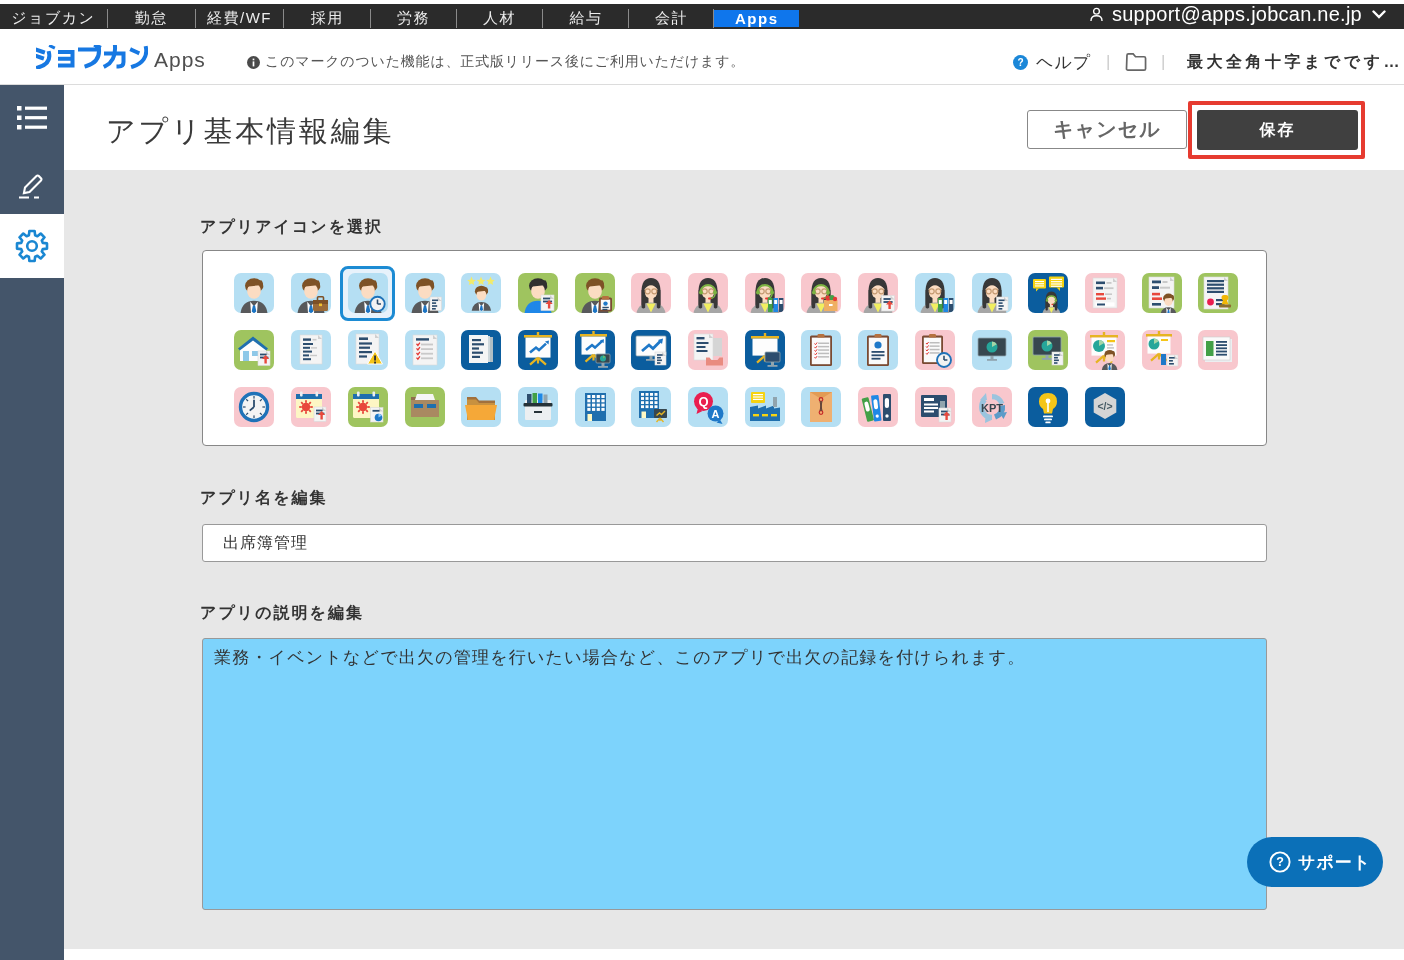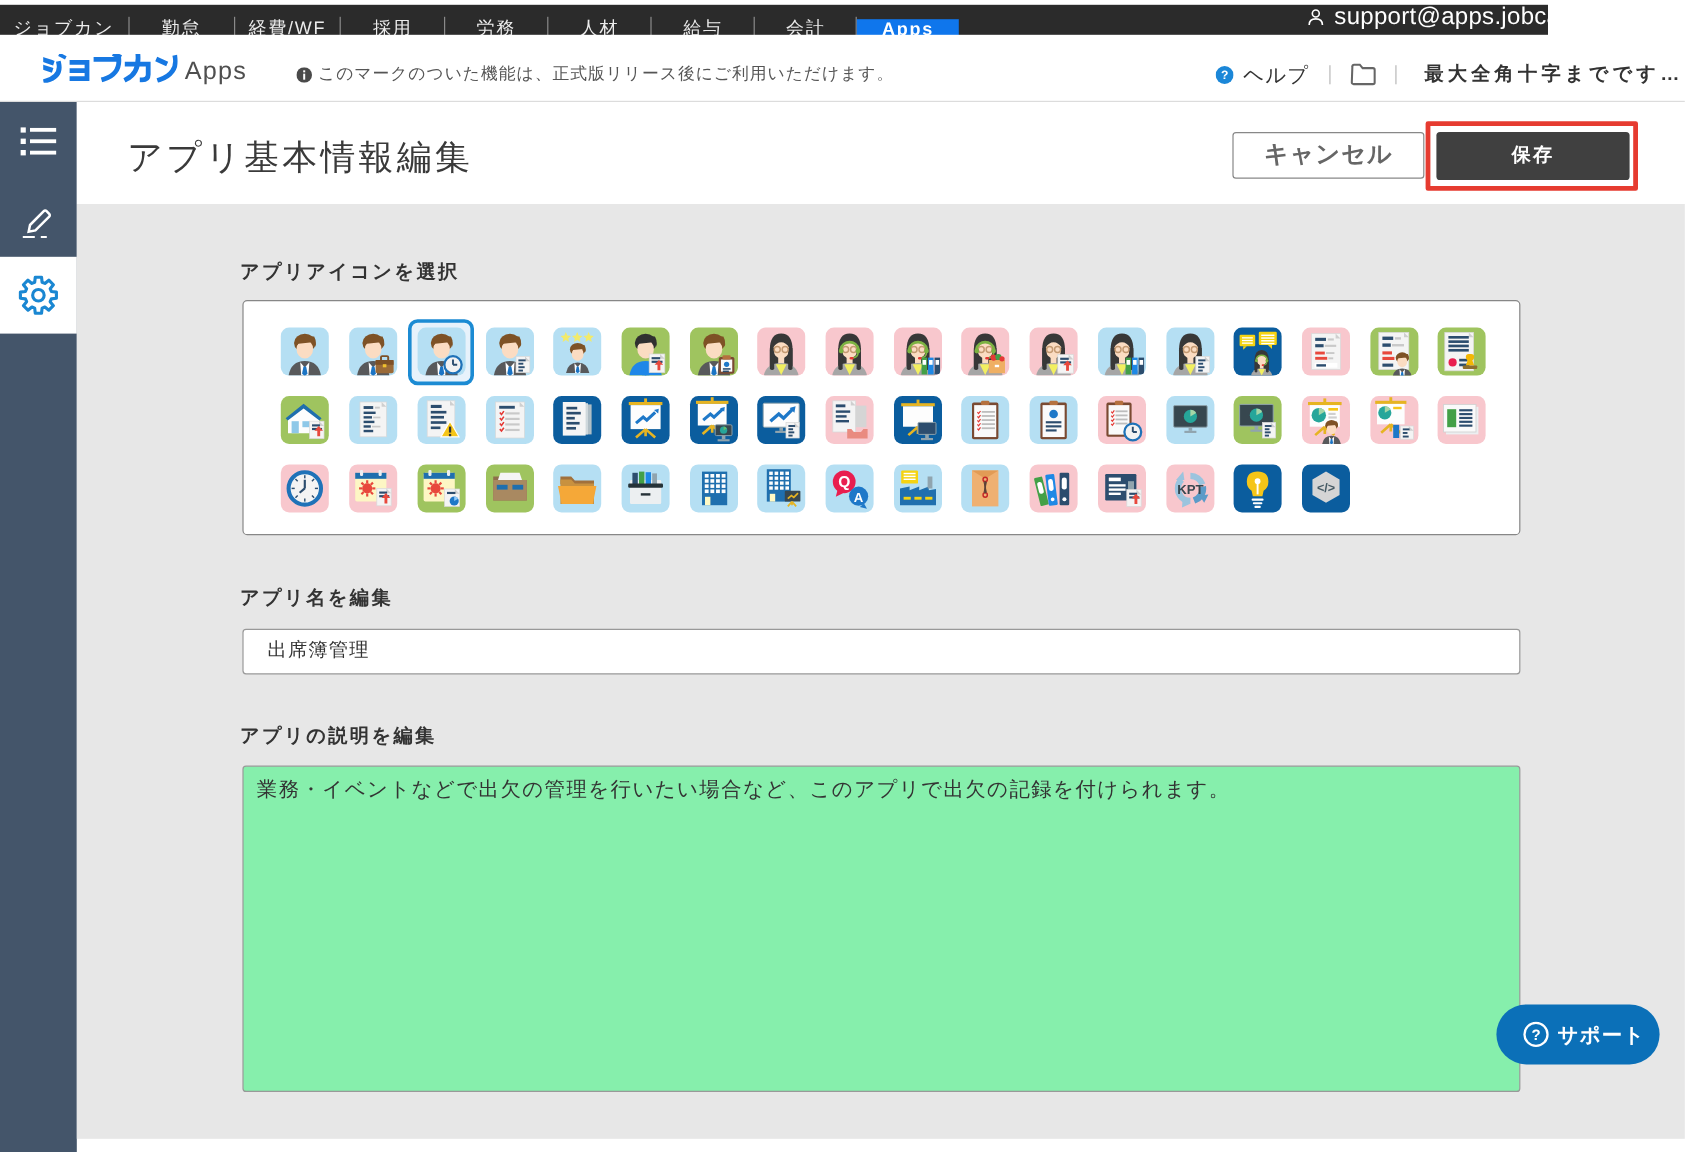--- a/index.html
+++ b/index.html
@@ -1,18 +1,18 @@
 <!DOCTYPE html>
 <html lang="ja"><head><meta charset="utf-8"><title>app</title>
 <style>
 *{margin:0;padding:0;box-sizing:border-box}
 html,body{width:1404px;height:960px;font-family:"Liberation Sans",sans-serif;background:#fff;overflow:hidden}
 .abs{position:absolute}
 
-.topbar{position:absolute;left:0;top:4px;width:1290px;height:29px;background:#2b2b2b;display:flex;align-items:flex-end}
+.topbar{position:absolute;left:0;top:4px;width:1404px;height:29px;background:#2b2b2b;display:flex;align-items:center}
 .tab{color:#ececec;font-size:15px;display:flex;align-items:center;justify-content:center;border-right:1px solid #8a8a8a;letter-spacing:1.5px}
 .tab.apps{background:#0f76ec;border-right:none;color:#fff;font-weight:bold}
 .acct{position:absolute;right:18px;top:0;height:29px;display:flex;align-items:center;color:#fff;font-size:20px;letter-spacing:0.25px}
 
 .logobar{position:absolute;left:0;top:29px;width:1404px;height:56px;background:#fff;border-bottom:1px solid #dcdcdc}
 .logo-apps{position:absolute;left:154px;top:19px;font-size:21px;color:#4f4f4f;letter-spacing:1px}
 .relnote{position:absolute;left:247px;top:5px;height:56px;font-size:14px;color:#555;display:flex;align-items:center;letter-spacing:0.8px}
 .hdr-r{position:absolute;left:0;top:0;width:1404px;height:56px;font-size:15px;color:#333}
 .hv{position:absolute;top:5px;height:56px;display:flex;align-items:center;white-space:nowrap}
 
@@ -24,21 +24,21 @@
 .btn-cancel{position:absolute;left:963px;top:25px;width:160px;height:39px;background:#fff;border:1px solid #888;border-radius:3px;color:#666;font-size:20px;font-weight:bold;text-align:center;line-height:37px;letter-spacing:1px}
 .redbox{position:absolute;left:1124px;top:15.5px;width:177px;height:58px;border:4px solid #e63b30;border-radius:2px}
 .btn-save{position:absolute;left:1133px;top:25px;width:161px;height:40px;background:#404040;border-radius:3px;color:#fff;font-size:16px;font-weight:bold;text-align:center;line-height:40px;letter-spacing:2px}
 
 .graybg{position:absolute;left:64px;top:170px;width:1340px;height:779px;background:#e7e7e7}
 .label{position:absolute;font-size:16px;font-weight:bold;color:#333;letter-spacing:2px}
 .gridbox{position:absolute;left:138px;top:80px;width:1065px;height:196px;background:#fff;border:1px solid #878787;border-radius:4px}
 .ic{position:absolute;width:40px;height:40px;border-radius:7px}
 .selbox{position:absolute;width:55px;height:55px;border:3px solid #1c8bd3;border-radius:8px;background:#e7f2fb}
 .input1{position:absolute;left:138px;top:354px;width:1065px;height:37.5px;background:#fff;border:1px solid #999;border-radius:3px;font-size:16px;color:#333;line-height:35.5px;padding-left:20px;letter-spacing:1px}
-.tarea{position:absolute;left:138px;top:468px;width:1065px;height:271.5px;background:#86efac;border:1px solid #999;border-radius:3px;font-size:17px;color:#333;padding:8px 11px;line-height:21px;letter-spacing:1.2px}
+.tarea{position:absolute;left:138px;top:468px;width:1065px;height:271.5px;background:#7dd3fc;border:1px solid #999;border-radius:3px;font-size:17px;color:#333;padding:8px 11px;line-height:21px;letter-spacing:1.2px}
 .support{position:absolute;left:1247px;top:837px;width:136px;height:50px;background:#0b70b8;border-radius:25px;display:flex;align-items:center;color:#fff}
 </style></head>
 <body>
 <div class="topbar">
   <div class="tab" style="width:107.7px">ジョブカン</div>
   <div class="tab" style="width:88.2px">勤怠</div>
   <div class="tab" style="width:88.3px">経費/WF</div>
   <div class="tab" style="width:87.2px">採用</div>
   <div class="tab" style="width:85.4px">労務</div>
   <div class="tab" style="width:86.6px">人材</div>

